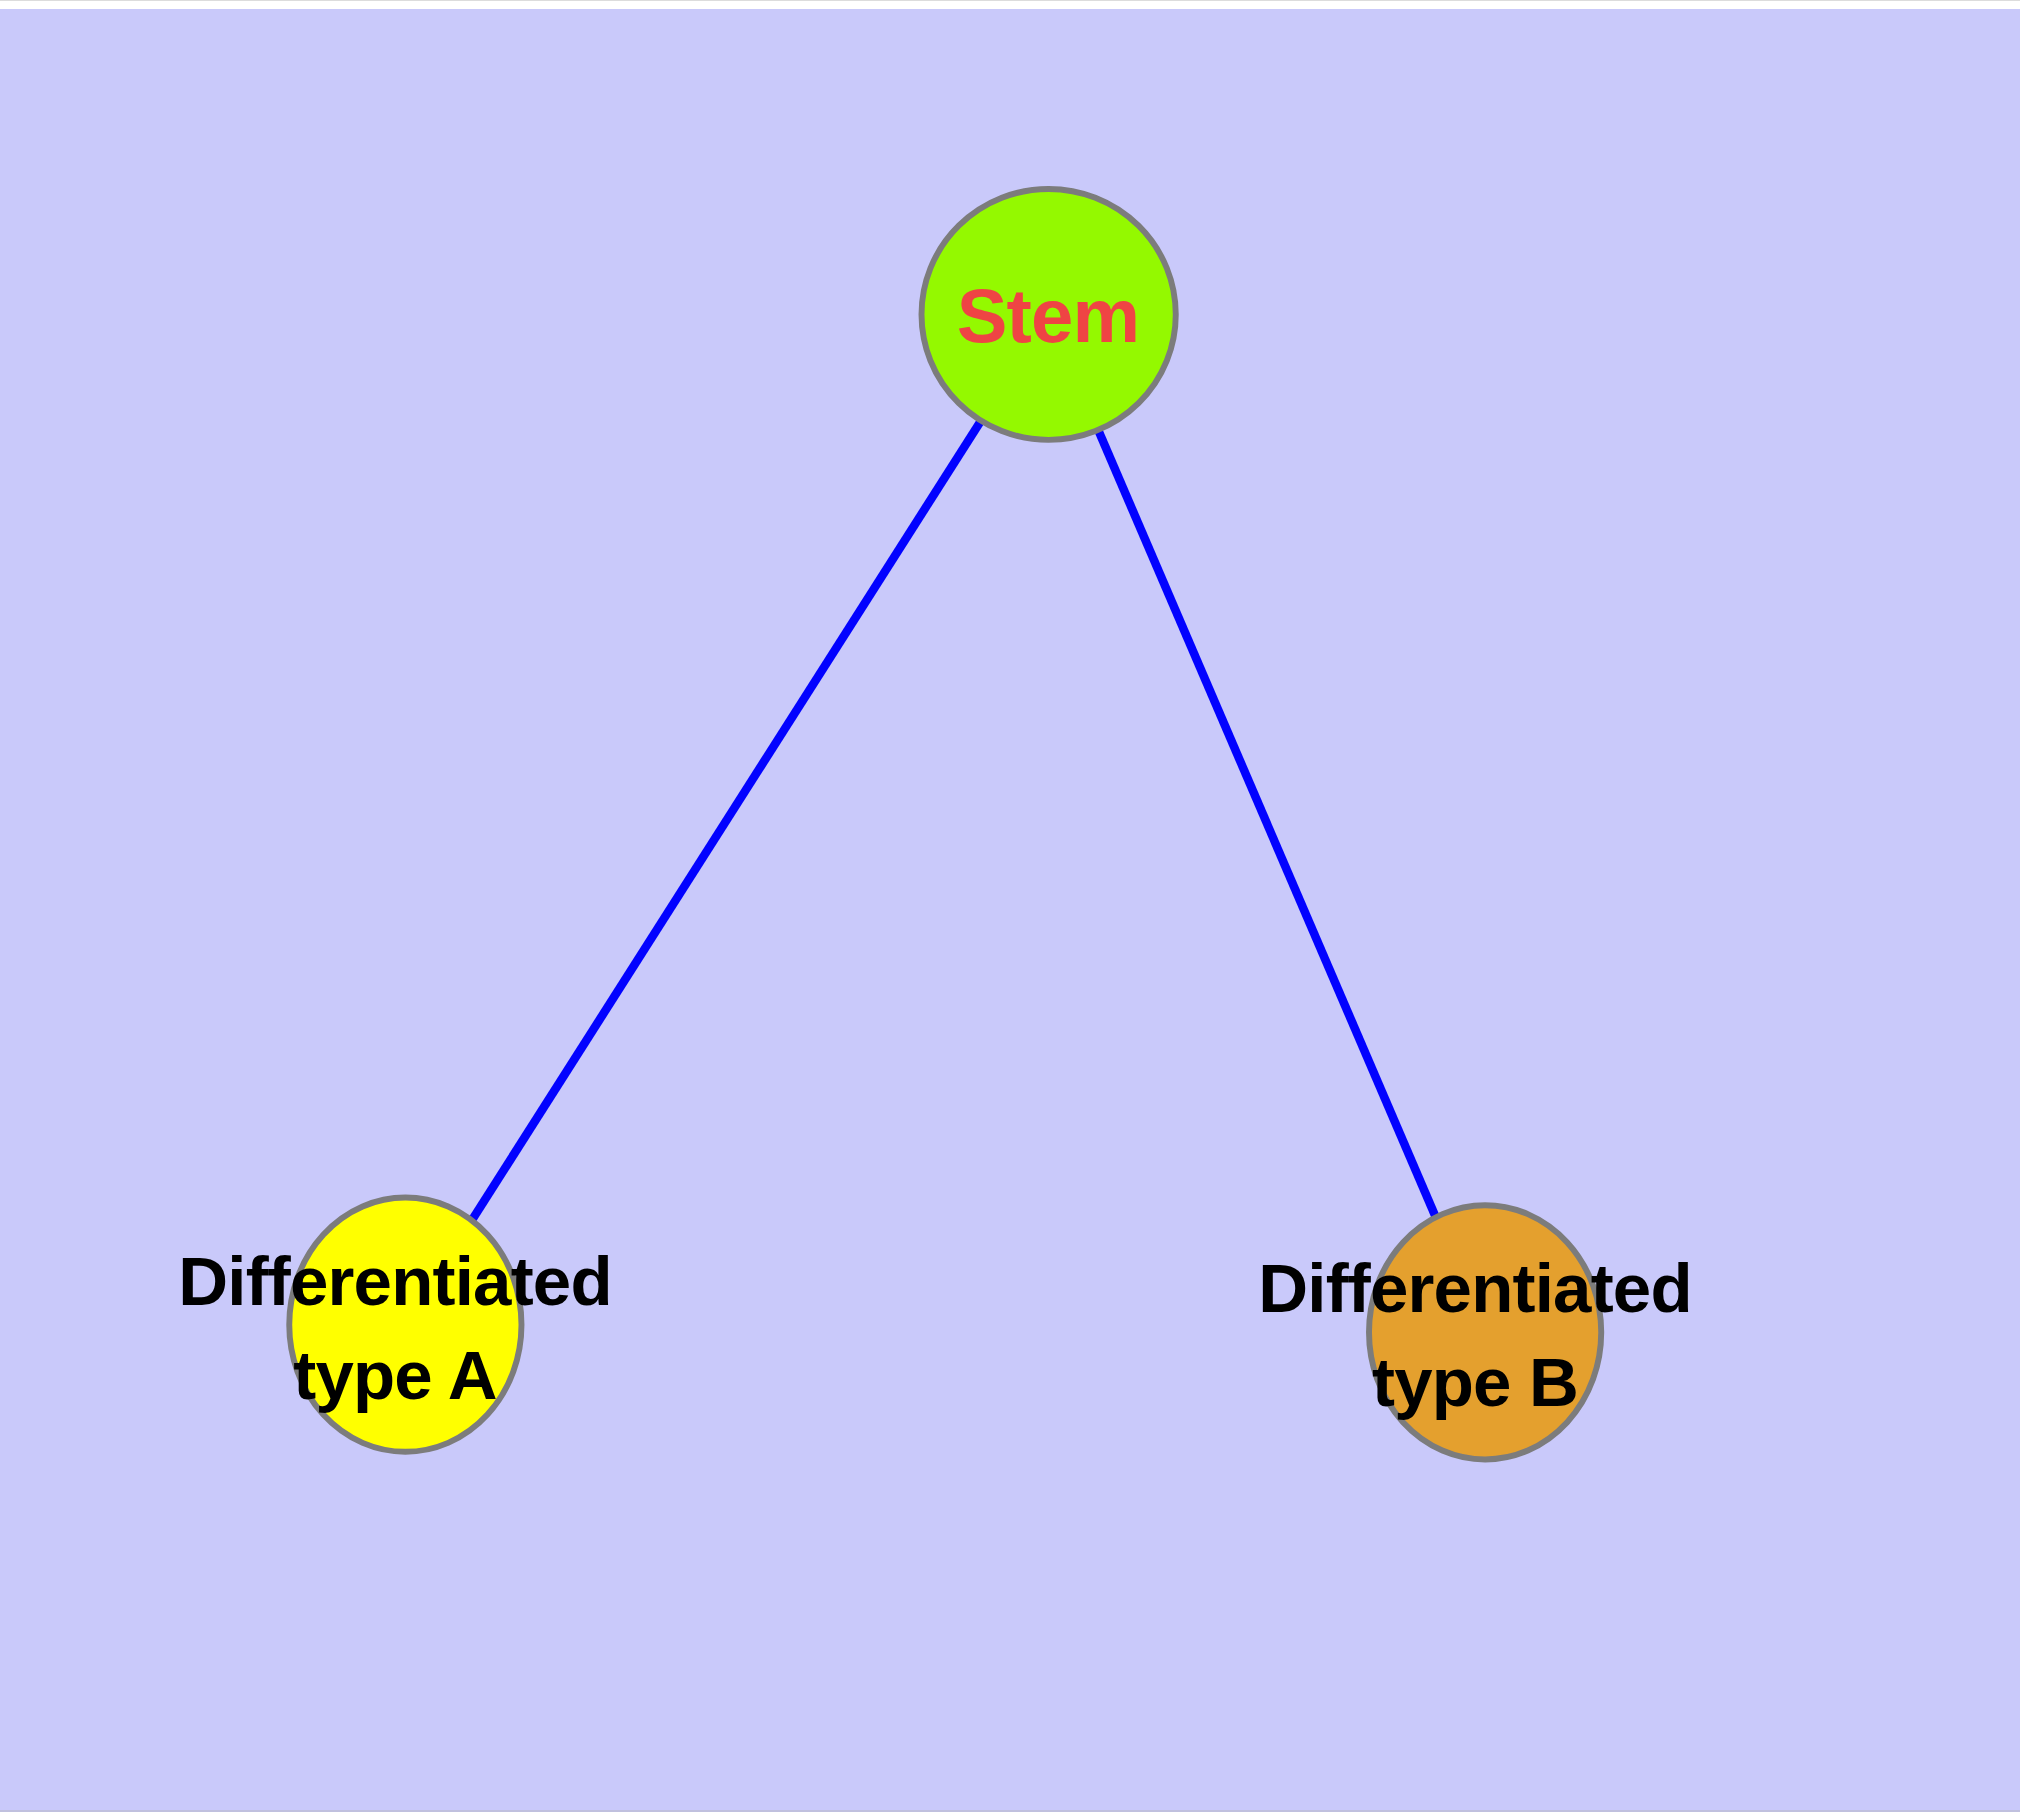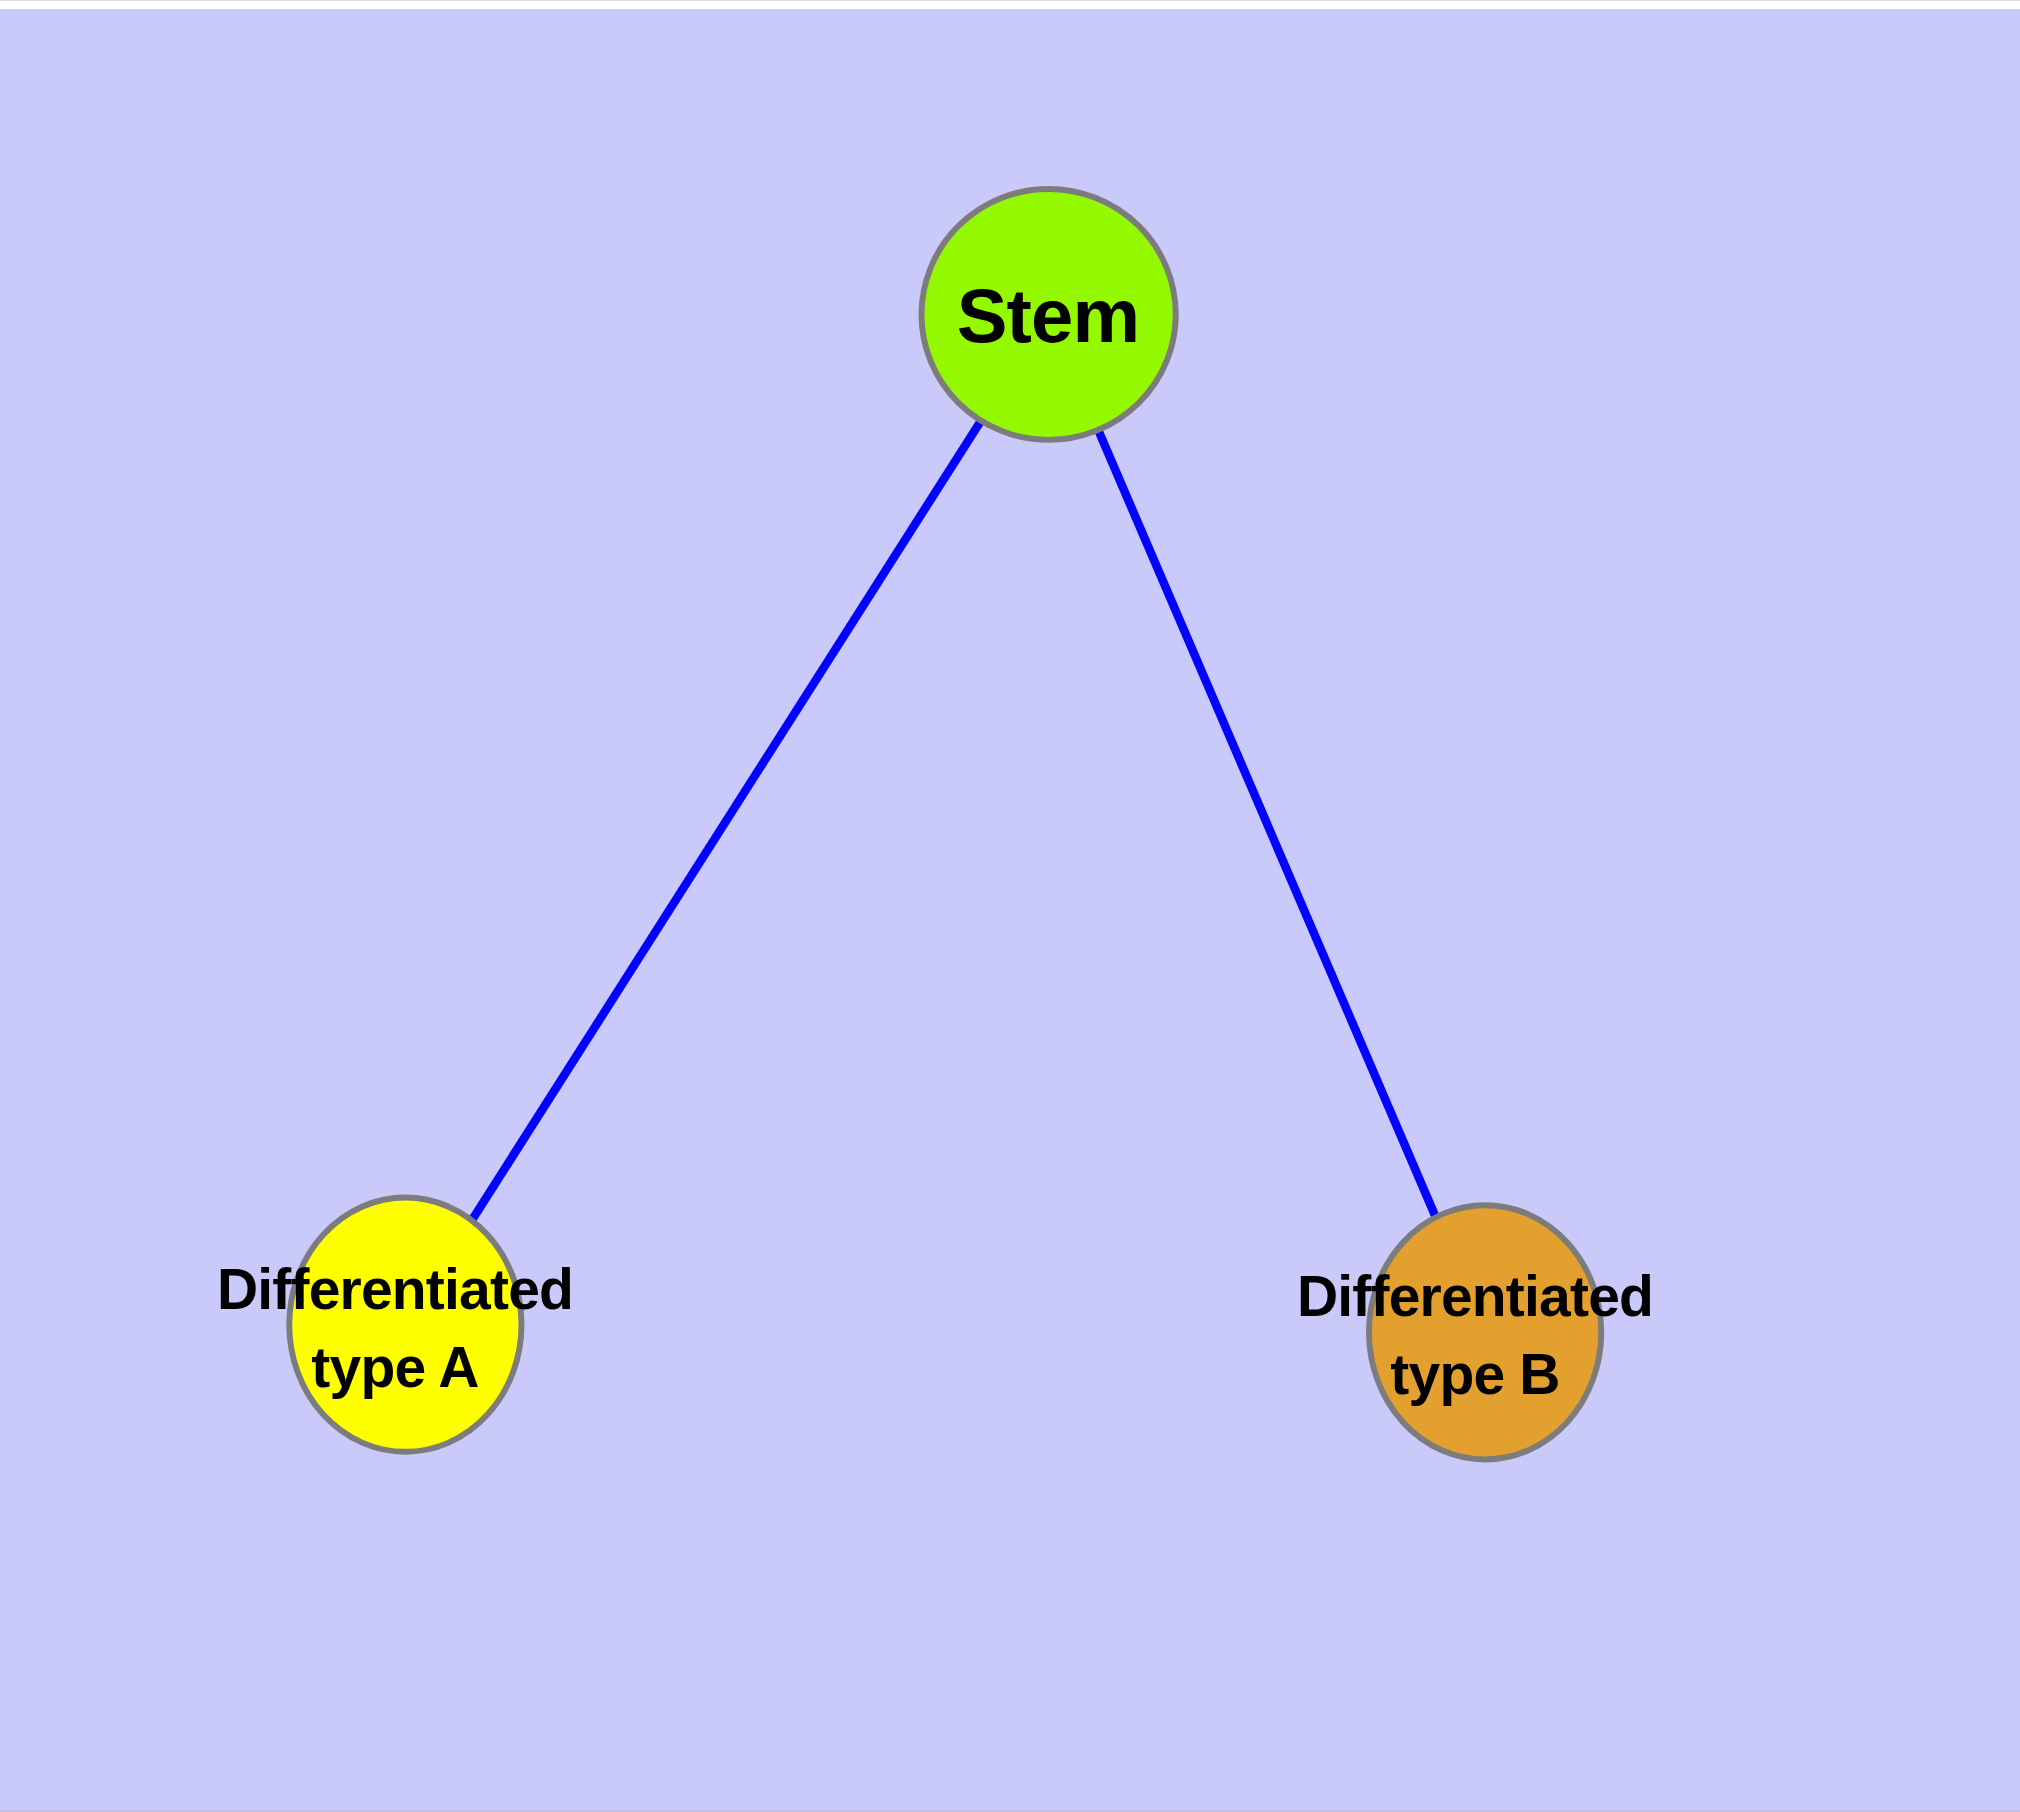--- a/index.html
+++ b/index.html
@@ -49,21 +49,21 @@
     white-space: pre-line;
     line-height: 1.36;
     letter-spacing: -0.8px;
     pointer-events: none;
   }
   .node-label.stem {
     font-size: 76px;
     line-height: 1.1;
   }
   .node-label.diff {
-    font-size: 57px;
+    font-size: 69px;
   }
 </style>
 </head>
 <body>
 
 <div class="page">
 
   <div class="canvas" data-bind-style="background-color:diagram.background_color" style="background-color: rgb(201, 201, 250);"></div>
 
   <div class="top-strip"></div>
@@ -71,21 +71,21 @@
   <svg class="graph" viewBox="0 0 2384 2138">
 
     <line x1="1237" y1="371" x2="478" y2="1563" stroke-width="10" stroke="#0202FF"></line>
     <line x1="1237" y1="371" x2="1752" y2="1572" stroke-width="10" stroke="#0202FF"></line>
 
     <ellipse cx="1237" cy="371" rx="150" ry="148" stroke-width="7" fill="#94F900" stroke="#7C7C7C"></ellipse>
     <ellipse cx="478" cy="1563" rx="137" ry="150" stroke-width="7" fill="#FFFF00" stroke="#7C7C7C"></ellipse>
     <ellipse cx="1752" cy="1572" rx="137" ry="150" stroke-width="7" fill="#E4A02E" stroke="#7C7C7C"></ellipse>
   </svg>
 
-  <div class="node-label stem" style="left: 1048px; top: 316px; color: #000000; text-align: center;" data-bind="diagram.nodes.stem.label" data-bind-style="color:diagram.text_color">Stem</div>
+  <div class="node-label stem" style="left: 1048px; top: 316px; color: #ef4444; text-align: center;" data-bind="diagram.nodes.stem.label" data-bind-style="color:diagram.text_color">Stem</div>
 
   <div class="node-label diff" style="left: 395px; top: 1329px; color: rgb(0, 0, 0);" data-bind="diagram.nodes.type_a.label" data-bind-style="color:diagram.text_color">Differentiated
 type A</div>
 
   <div class="node-label diff" style="left: 1475px; top: 1336px; color: rgb(0, 0, 0);" data-bind="diagram.nodes.type_b.label" data-bind-style="color:diagram.text_color">Differentiated
 type B</div>
 
   <div class="bottom-strip"></div>
 </div>
 

